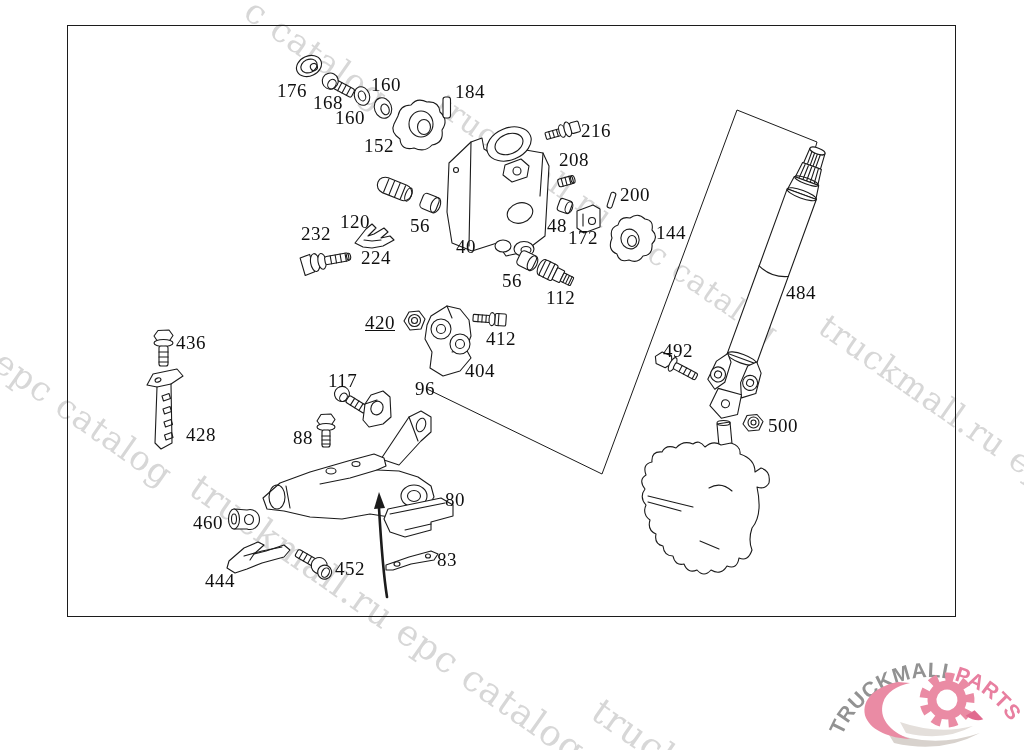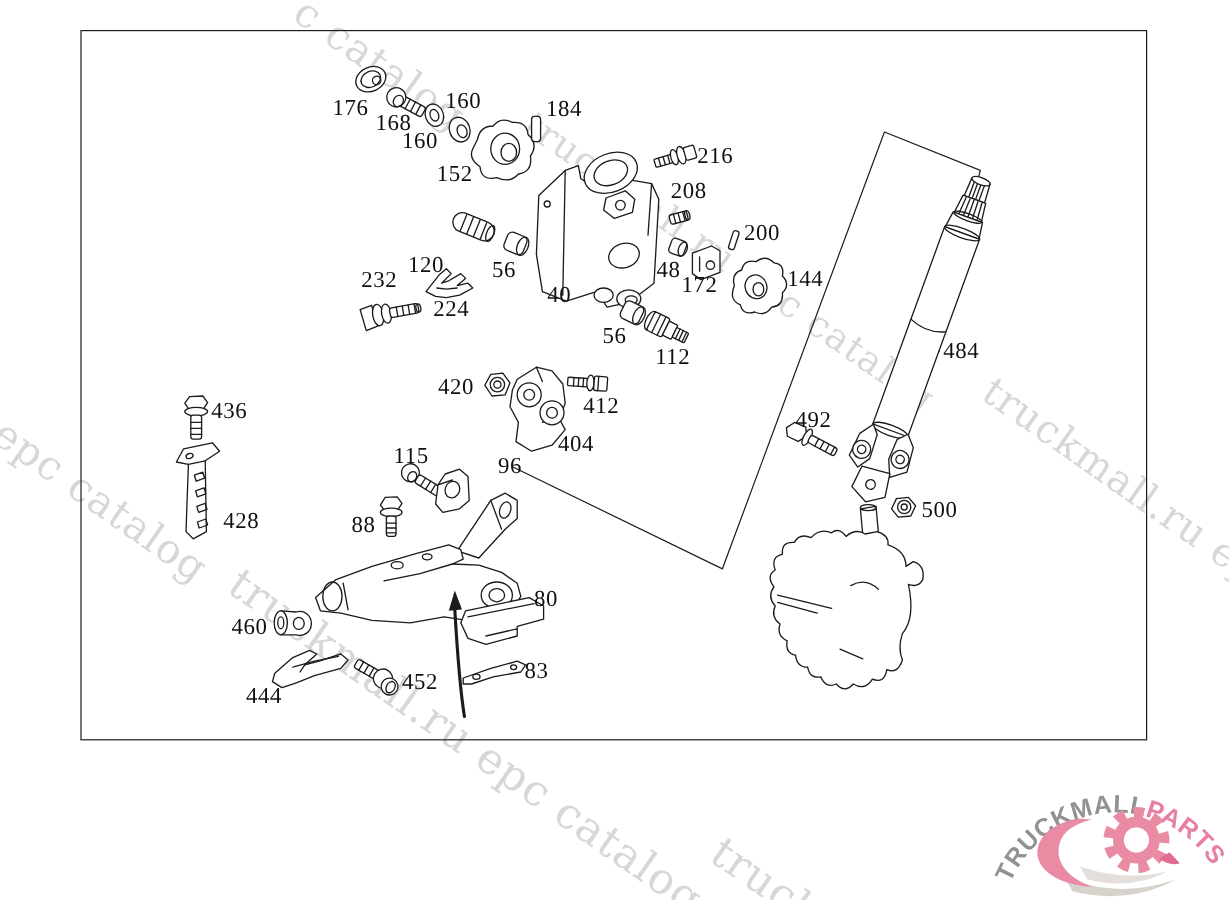--- a/index.html
+++ b/index.html
@@ -384,26 +384,26 @@
     <span class="plabel" style="left: 410px; top: 216px;">56</span>
     <span class="plabel" style="left: 456px; top: 237px;">40</span>
     <span class="plabel" style="left: 547px; top: 216px;">48</span>
     <span class="plabel" style="left: 568px; top: 228px;">172</span>
     <span class="plabel" style="left: 620px; top: 185px;">200</span>
     <span class="plabel" style="left: 656px; top: 223px;">144</span>
     <span class="plabel" style="left: 301px; top: 224px;">232</span>
     <span class="plabel" style="left: 361px; top: 248px;">224</span>
     <span class="plabel" style="left: 502px; top: 271px;">56</span>
     <span class="plabel" style="left: 546px; top: 288px;">112</span>
-    <span class="plabel" style="left: 365px; top: 313px;">420</span>
+    <span class="plabel" style="left: 365px; top: 313px; text-decoration: underline;">420</span>
     <span class="plabel" style="left: 486px; top: 329px;">412</span>
     <span class="plabel" style="left: 465px; top: 361px;">404</span>
     <span class="plabel" style="left: 176px; top: 333px;">436</span>
     <span class="plabel" style="left: 186px; top: 393px; margin-top: 32px;">428</span>
-    <span class="plabel" style="left: 328px; top: 371px;">115</span>
+    <span class="plabel" style="left: 328px; top: 371px;">117</span>
     <span class="plabel" style="left: 383px; top: 379px; margin-left: 32px;">96</span>
     <span class="plabel" style="left: 293px; top: 428px;">88</span>
     <span class="plabel" style="left: 445px; top: 490px;">80</span>
     <span class="plabel" style="left: 193px; top: 513px;">460</span>
     <span class="plabel" style="left: 205px; top: 571px;">444</span>
     <span class="plabel" style="left: 335px; top: 559px;">452</span>
     <span class="plabel" style="left: 437px; top: 550px;">83</span>
     <span class="plabel" style="left: 786px; top: 283px;">484</span>
     <span class="plabel" style="left: 663px; top: 341px;">492</span>
     <span class="plabel" style="left: 768px; top: 416px;">500</span>

